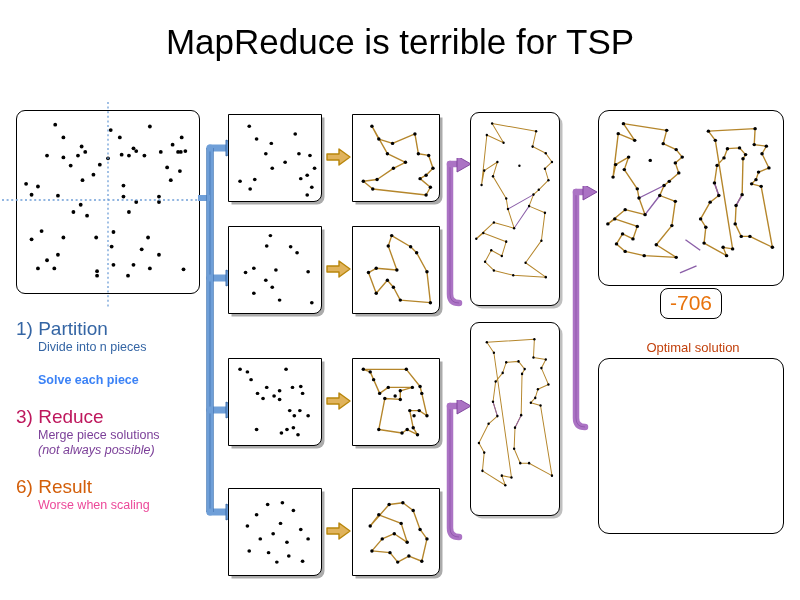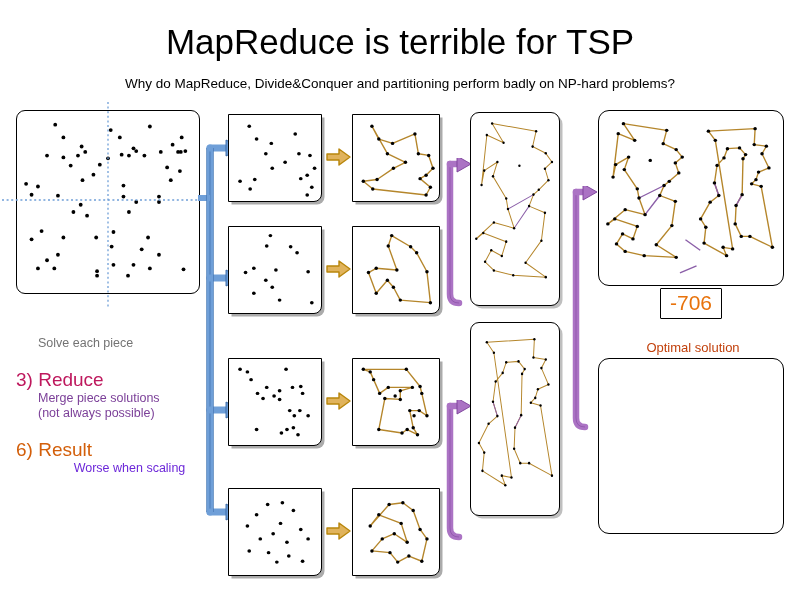--- a/index.html
+++ b/index.html
@@ -20,68 +20,71 @@
   #slide-subtitle{
     left:0;top:76px;width:800px;text-align:center;
     font-size:13.5px;font-weight:400;color:#000000;white-space:nowrap;
   }
 
   
   #legend{left:16px;top:318px;width:205px;}
   .legend-step{margin-bottom:11px;}
   .legend-head{font-size:19px;line-height:22px;font-weight:400;}
   .legend-sub{font-size:12.5px;line-height:15px;padding-left:22px;}
-  .legend-sub.italic{}
+  .legend-sub.italic{font-style:italic;}
   .legend-sub.bold{font-weight:bold;}
 
   
   .panel{box-sizing:border-box;background:#ffffff;}
   .panel svg{display:block;}
 
   .panel-main{border:1.4px solid #000;border-radius:9px;}
   .panel-small{border:1.4px solid #000;border-radius:0 0 8px 0;
                box-shadow:3px 3px 0 -0.5px rgba(0,0,0,0.33);}
   .panel-tall{border:1.4px solid #000;border-radius:9px;
               box-shadow:3px 3px 0 -0.5px rgba(0,0,0,0.25);}
   .panel-result{border:1.5px solid #000;border-radius:11px;}
 
   
   .score-chip{
-    box-sizing:border-box;border:1.6px solid #000;border-radius:1px;background:#fff;
+    box-sizing:border-box;border:1.6px solid #000;border-radius:8px;background:#fff;
     text-align:center;font-size:21px;line-height:26px;padding:1px 9px 2px 9px;
   }
   #optimal-caption{font-size:13px;color:#c2410c;text-align:center;width:190px;}
 
   
   .connector{pointer-events:none;}
 </style>
 </head>
 <body>
 
 <div class="stage">
 
   <div class="abs" id="slide-title">MapReduce is terrible for TSP</div>
-  <div class="abs" id="slide-subtitle">Why do MapReduce, Divide&amp;Conquer and partitioning perform badly on NP-hard problems?</div>
 
   <div class="abs" id="legend">
 
+    <div class="legend-step">
+      <div class="legend-head" style="color:#3465a4;">1) Partition</div>
+      <div class="legend-sub" style="color:#3465a4;">Divide into n pieces</div>
+    </div>
 
     <div class="legend-step" style="margin-top:18px;">
-      <div class="legend-sub" style="color:#737373;">Solve each piece</div>
+      <div class="legend-sub" style="color:#3b82f6;font-weight:bold;">Solve each piece</div>
     </div>
 
     <div class="legend-step" style="margin-top:18px;">
       <div class="legend-head" style="color:#be185d;">3) Reduce</div>
       <div class="legend-sub" style="color:#7b3f98;">Merge piece solutions</div>
       <div class="legend-sub italic" style="color:#7b3f98;">(not always possible)</div>
     </div>
 
     <div class="legend-step" style="margin-top:18px;">
       <div class="legend-head" style="color:#d35f0a;">6) Result</div>
-      <div class="legend-sub" style="color:#6d28d9;text-align:center;">Worse when scaling</div>
+      <div class="legend-sub" style="color:#ec4899;">Worse when scaling</div>
     </div>
   </div>
 
   <div class="abs panel panel-main" id="panel-input" style="left:16px;top:110px;width:184px;height:184px;">
     <svg id="svg-input" width="182" height="182" viewBox="0 0 100 100" preserveAspectRatio="none">
         <circle cx="21.00" cy="7.50" r="1.05" fill="#000000"></circle>
         <circle cx="25.50" cy="14.50" r="1.05" fill="#000000"></circle>
         <circle cx="35.50" cy="19.50" r="1.05" fill="#000000"></circle>
         <circle cx="51.50" cy="10.50" r="1.05" fill="#000000"></circle>
         <circle cx="56.50" cy="14.50" r="1.05" fill="#000000"></circle>

